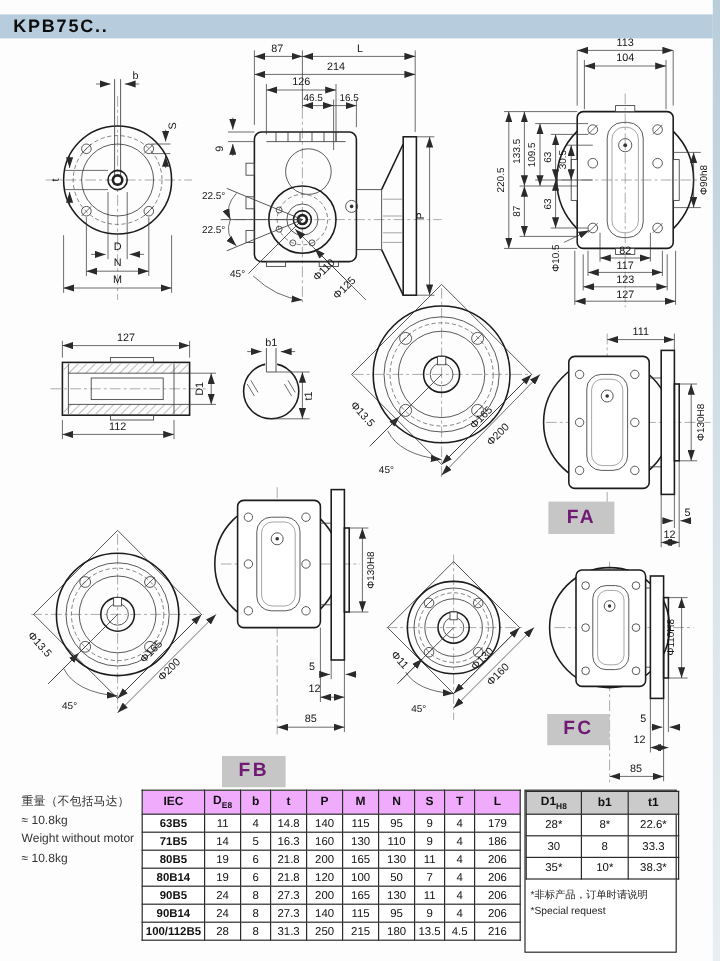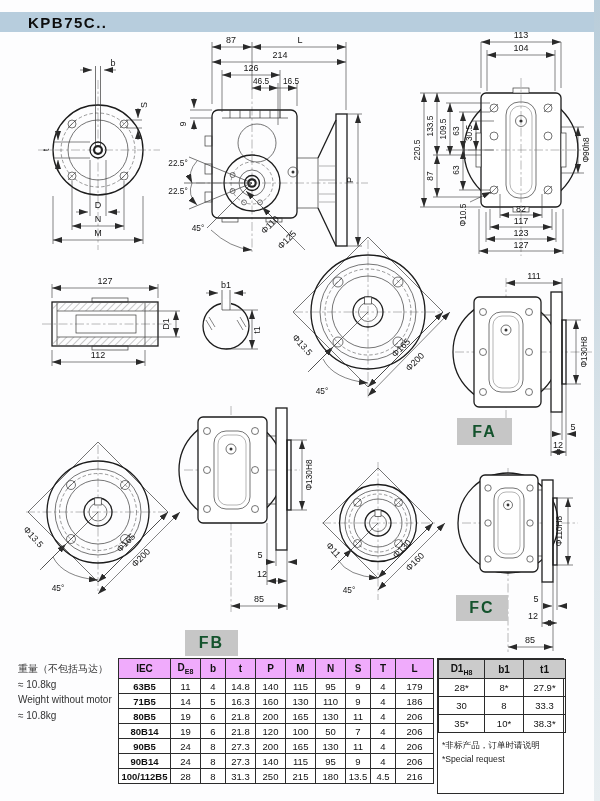--- a/index.html
+++ b/index.html
@@ -2,34 +2,34 @@
 <html><head>
 <meta charset="utf-8">
 <style>
   html,body{margin:0;padding:0;background:#fff}
   #page{position:relative;width:600px;height:801px;background:#fdfdfe;overflow:hidden;
         font-family:"Liberation Sans",sans-serif}
   .edge{position:absolute;right:0;top:0;width:6px;height:801px;
         background:linear-gradient(180deg,#b9cdda,#d9e3e9 55%,#e8eef1)}
   .titlebar{position:absolute;left:0;top:12px;width:594px;height:20px;background:#b7cddd;
         display:flex;align-items:center}
-  .titlebar span{font-weight:bold;font-size:15px;color:#0d0d0d;margin-left:28px;letter-spacing:1.5px}
+  .titlebar span{font-weight:bold;font-size:15px;color:#0d0d0d;margin-left:11px;letter-spacing:1.5px}
   svg.draw{position:absolute;left:0;top:0}
   .ol{fill:none;stroke:#1c1c1c;stroke-width:1.3}
   .olf{fill:#ffffff;stroke:#1c1c1c;stroke-width:1.3}
   .tl{fill:none;stroke:#3a3a3a;stroke-width:0.7}
   .tlf{fill:#ffffff;stroke:#3a3a3a;stroke-width:0.7}
   .t5{fill:none;stroke:#6a6a6a;stroke-width:0.5}
   .dim{fill:none;stroke:#333;stroke-width:0.6}
   .cl{fill:none;stroke:#808080;stroke-width:0.55;stroke-dasharray:9 2.5 2.5 2.5}
   .dsh{fill:none;stroke:#555;stroke-width:0.6;stroke-dasharray:3.5 2.2}
   text.dt{font:9px "Liberation Sans",sans-serif;fill:#151515;text-anchor:middle}
   text.sm{font-size:8.3px}
   .flabel{position:absolute;background:#c6c6c6;display:flex;align-items:center;justify-content:center;
-        font-weight:bold;font-size:16px;letter-spacing:2px;color:#14532d}
+        font-weight:bold;font-size:16px;letter-spacing:2px;color:#701a75}
   .weight{position:absolute;left:18px;top:661px;width:108px;font-size:10px;color:#333;line-height:15.5px}
   .maintbl{position:absolute;left:118px;top:658px;width:315px;border-collapse:collapse;
         table-layout:fixed;font-size:9.5px;color:#111}
   .maintbl th,.maintbl td{border:1px solid #2b2b2b;text-align:center;padding:0;overflow:hidden}
   .maintbl th{background:#f0abfc;height:19px;font-size:10px}
   .maintbl td{height:14px;background:#fff}
   .maintbl td.rh{font-weight:bold}
   sub{font-size:7px}
   .stblwrap{position:absolute;left:437px;top:658px;width:127px;height:136px;border:1px solid #2b2b2b;
         box-sizing:border-box;background:#fff}
@@ -690,21 +690,21 @@
           <tr>
             <th>D1<sub>H8</sub></th>
             <th>b1</th>
             <th>t1</th>
           </tr>
         </thead>
       <tbody>
           <tr>
             <td class="rh">28*</td>
             <td>8*</td>
-            <td>27.9*</td>
+            <td>22.6*</td>
           </tr>
           <tr>
             <td class="rh">30</td>
             <td>8</td>
             <td>33.3</td>
           </tr>
           <tr>
             <td class="rh">35*</td>
             <td>10*</td>
             <td>38.3*</td>

